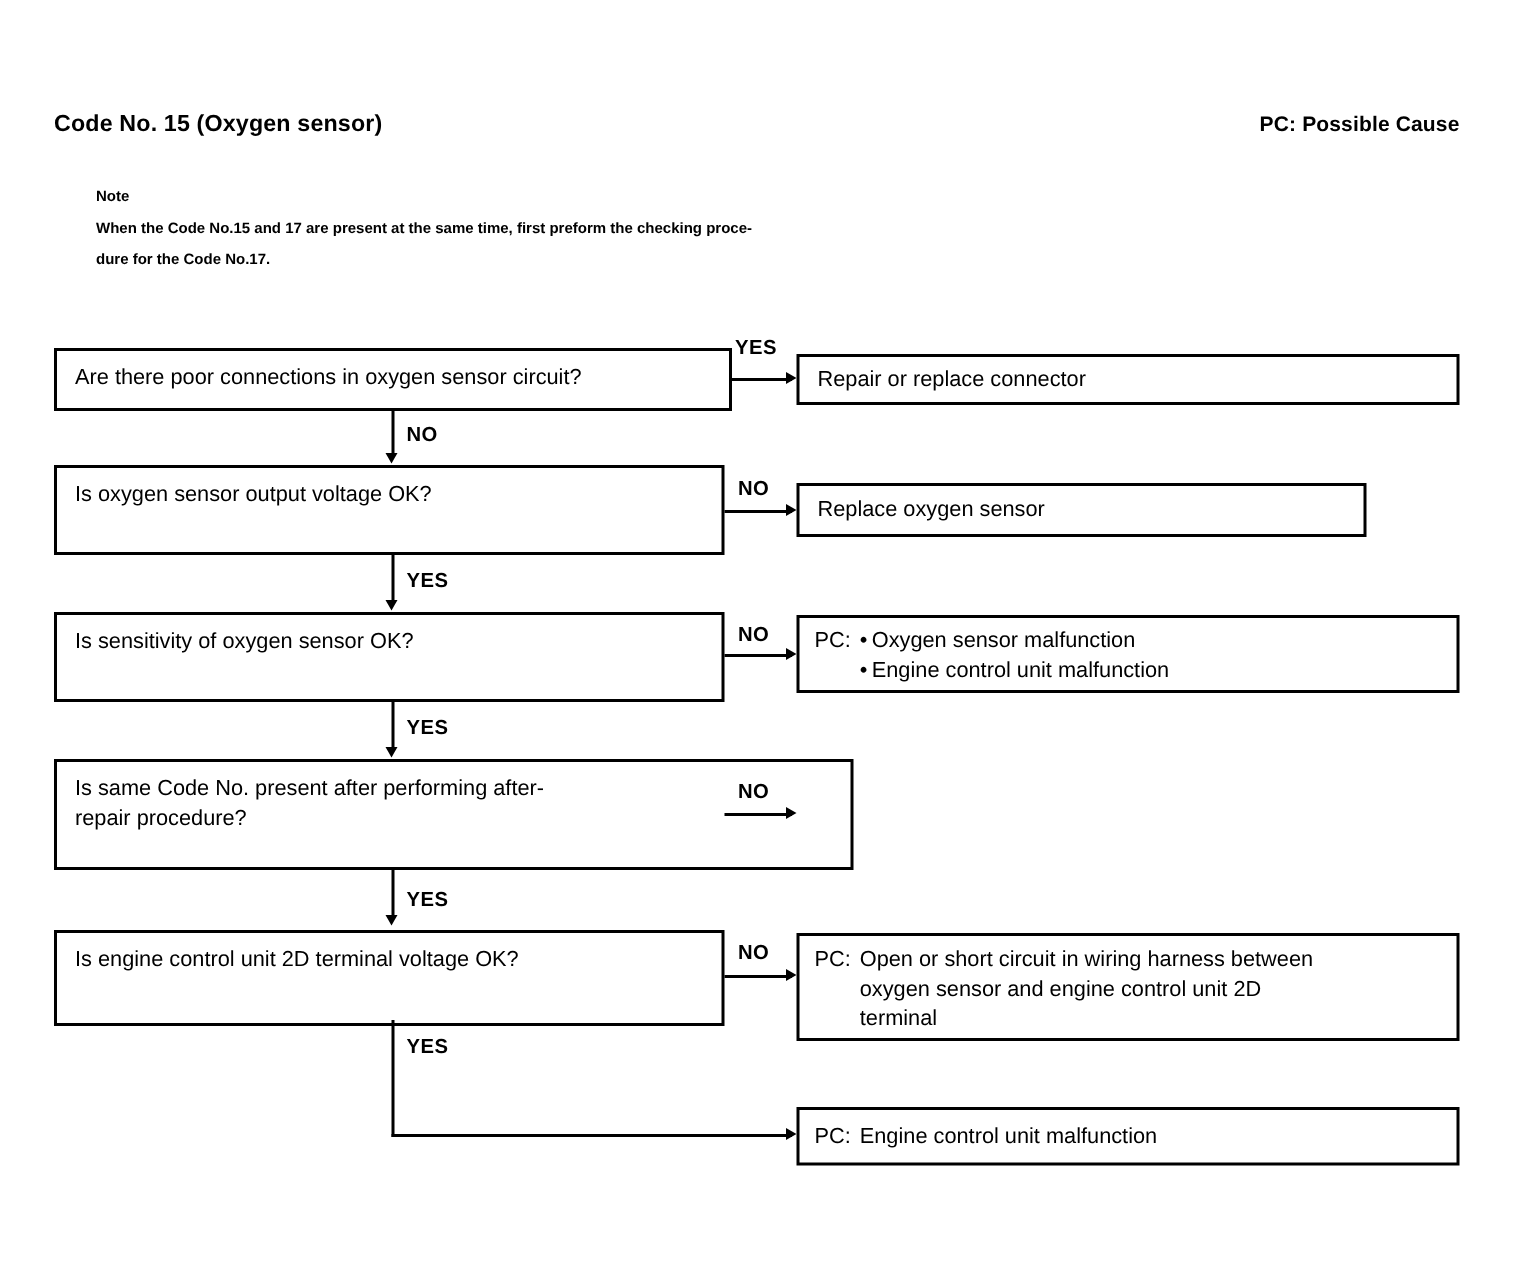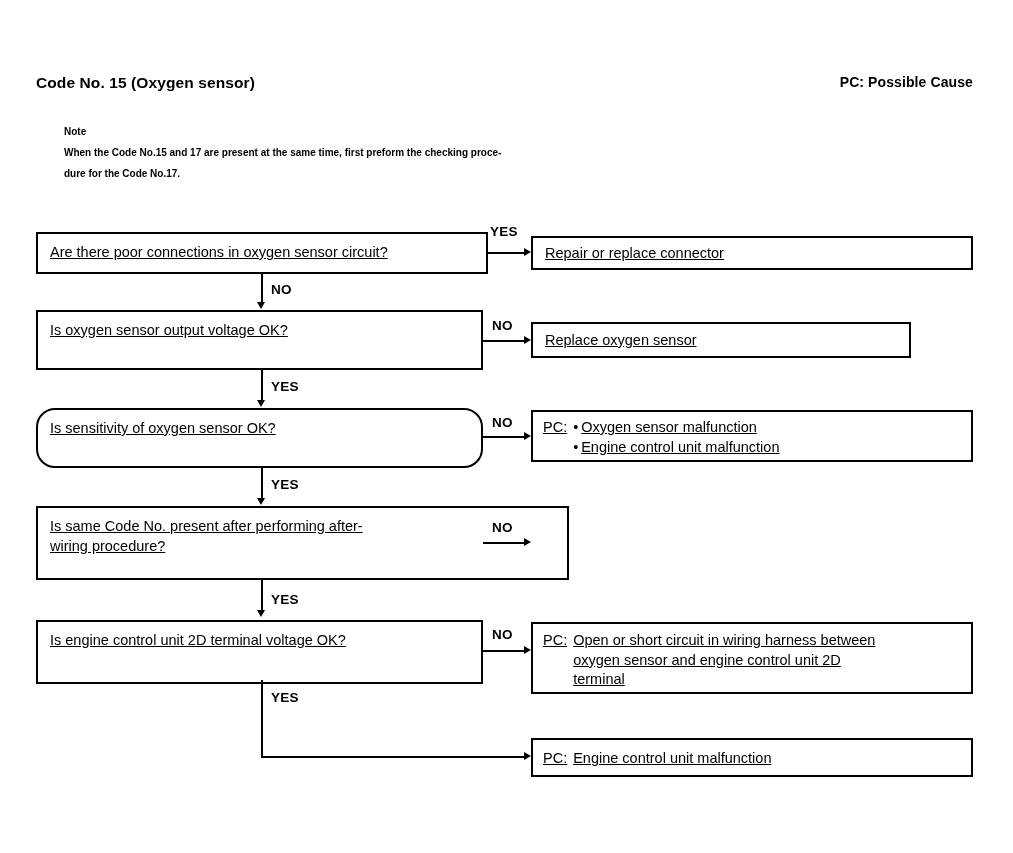--- a/index.html
+++ b/index.html
@@ -9,21 +9,21 @@
   
   .hdr-left{position:absolute;left:36px;top:74px;font-size:15.5px;font-weight:bold;letter-spacing:.1px;}
   .hdr-right{position:absolute;right:40px;top:74px;font-size:14px;font-weight:bold;letter-spacing:.1px;}
 
   
   .note{position:absolute;left:64px;top:121px;font-size:10px;font-weight:bold;line-height:21px;width:900px;}
   .note .t{display:block;}
 
   
   .box{position:absolute;border:2px solid #000;box-sizing:border-box;background:#fff;}
-  .box .txt{position:absolute;left:12px;top:9px;right:8px;font-size:14.5px;line-height:19.5px;font-weight:normal;text-decoration:underline;}
+  .box .txt{position:absolute;left:12px;top:9px;right:8px;font-size:14.5px;line-height:19.5px;font-weight:normal;}
   .box.pcbox .txt{left:10px;}
 
   
   .pcrow{display:flex;}
   .pclabel{flex:0 0 auto;padding-right:6px;}
   .pclist{flex:1 1 auto;}
   .pcitem{display:block;white-space:nowrap;}
   .pcitem .bul{display:inline-block;width:8px;}
   .pcwrap{flex:1 1 auto;}
 
@@ -69,21 +69,21 @@
   <div class="hline" style="left:483px;top:340px;width:45px;"></div>
   <div class="arrow-r" style="left:524px;top:336px;"></div>
   <div class="lbl" style="left:492px;top:318px;">NO</div>
   <div class="box" style="left:531px;top:322px;width:380px;height:36px;">
     <div class="txt" style="top:7px;">Replace oxygen sensor</div>
   </div>
   <div class="vline" style="left:261px;top:370px;height:32px;"></div>
   <div class="arrow-d" style="left:257px;top:400px;"></div>
   <div class="lbl" style="left:271px;top:379px;">YES</div>
 
-  <div class="box" style="left:36px;top:408px;width:447px;height:60px;border-radius:19px;">
+  <div class="box" style="left:36px;top:408px;width:447px;height:60px;">
     <div class="txt">Is sensitivity of oxygen sensor OK?</div>
   </div>
   <div class="hline" style="left:483px;top:436px;width:45px;"></div>
   <div class="arrow-r" style="left:524px;top:432px;"></div>
   <div class="lbl" style="left:492px;top:415px;">NO</div>
   <div class="box pcbox" style="left:531px;top:410px;width:442px;height:52px;">
     <div class="txt" style="top:6px;">
       <div class="pcrow">
         <span class="pclabel">PC:</span>
         <span class="pclist">
@@ -93,21 +93,21 @@
       </div>
     </div>
   </div>
   <div class="vline" style="left:261px;top:468px;height:32px;"></div>
   <div class="arrow-d" style="left:257px;top:498px;"></div>
   <div class="lbl" style="left:271px;top:477px;">YES</div>
 
   <div class="box" style="left:36px;top:506px;width:533px;height:74px;">
     <div class="txt">
       <span style="display:block">Is same Code No. present after performing after-</span>
-      <span style="display:block">wiring procedure?</span>
+      <span style="display:block">repair procedure?</span>
     </div>
   </div>
   <div class="hline" style="left:483px;top:542px;width:45px;"></div>
   <div class="arrow-r" style="left:524px;top:538px;"></div>
   <div class="lbl" style="left:492px;top:520px;">NO</div>
   <div class="vline" style="left:261px;top:580px;height:32px;"></div>
   <div class="arrow-d" style="left:257px;top:610px;"></div>
   <div class="lbl" style="left:271px;top:592px;">YES</div>
 
   <div class="box" style="left:36px;top:620px;width:447px;height:64px;">

